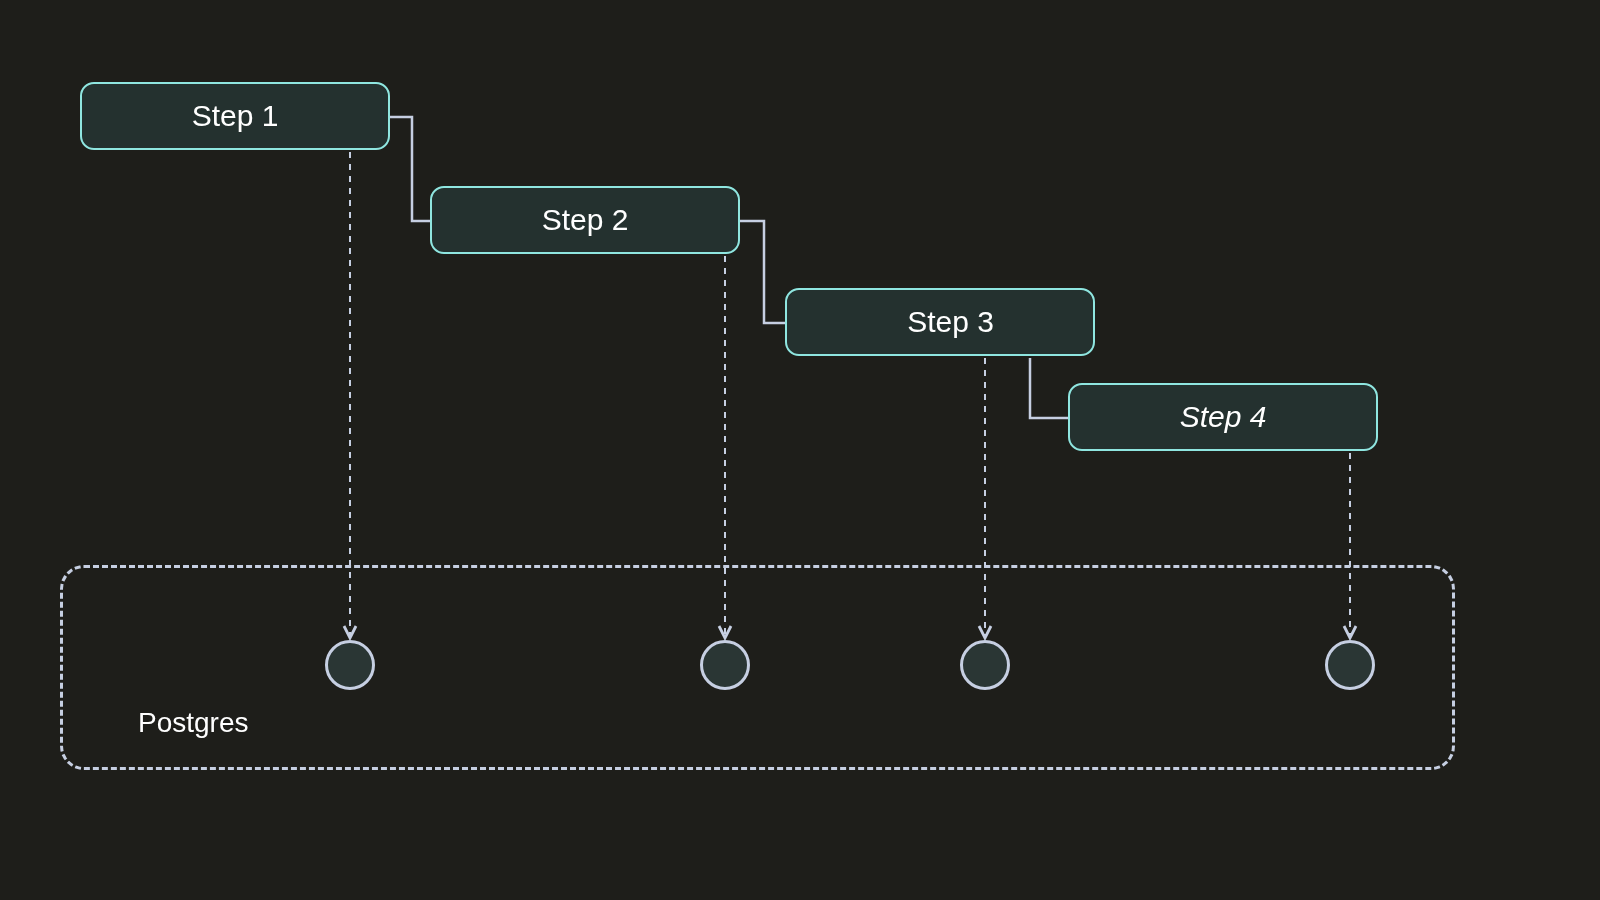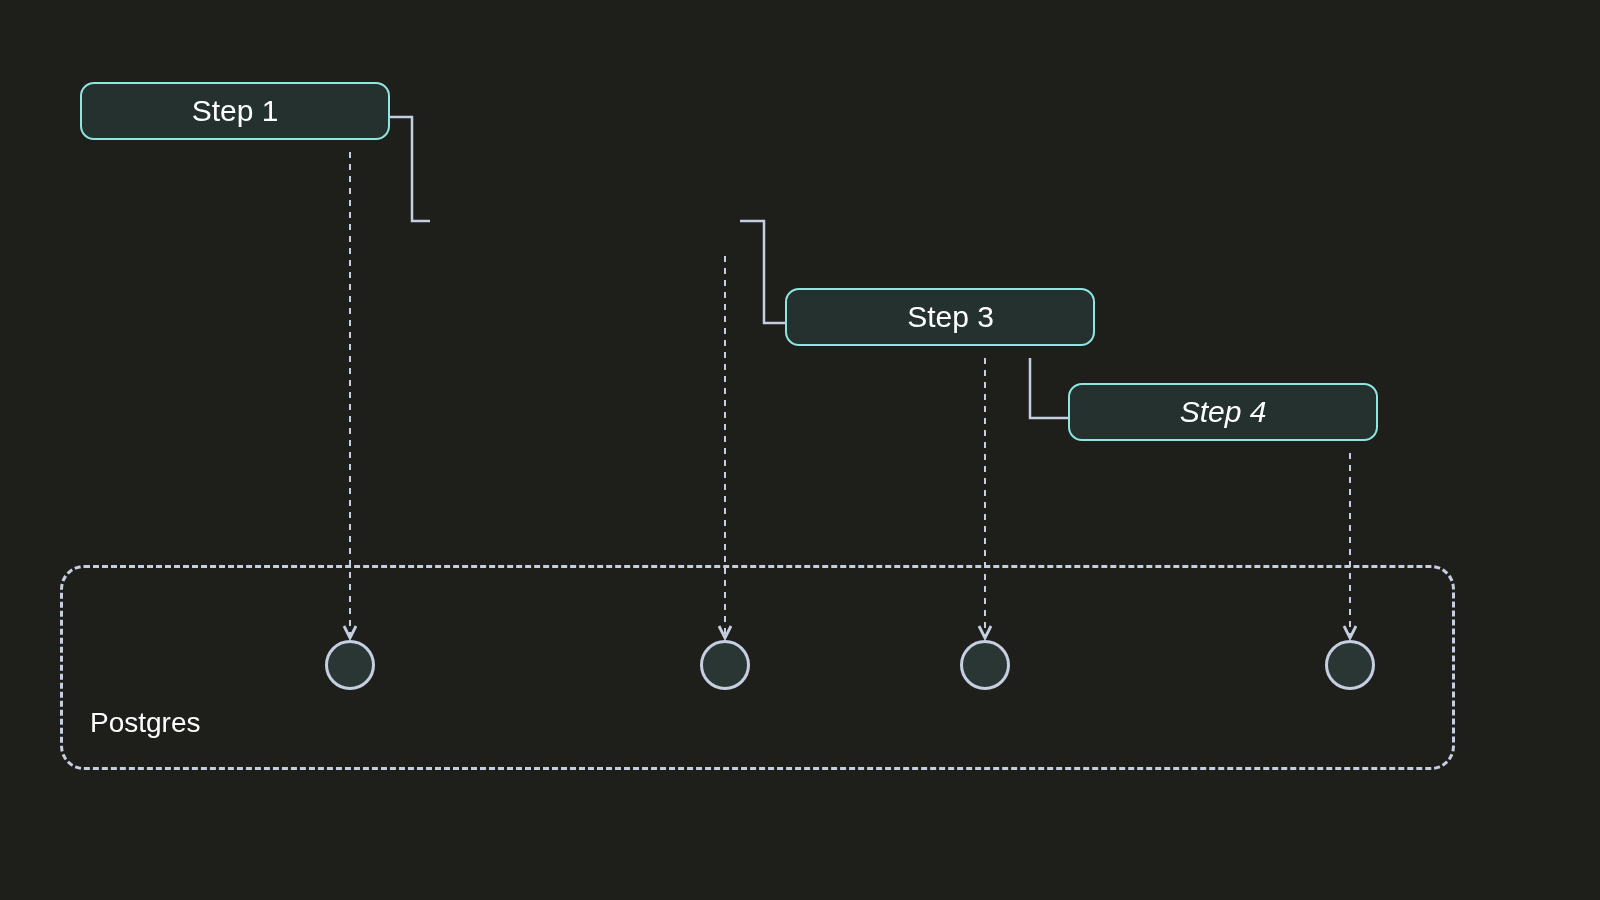--- a/index.html
+++ b/index.html
@@ -13,21 +13,21 @@
     overflow: hidden;
   }
   .canvas {
     position: relative;
     width: 1600px;
     height: 900px;
   }
   .step-box {
     position: absolute;
     width: 310px;
-    height: 58px;
+    height: 68px;
     border: 2px solid #8fe6e0;
     border-radius: 14px;
     background: #24312f;
     display: flex;
     align-items: center;
     justify-content: center;
     font-size: 30px;
     font-weight: 400;
     color: #ffffff;
     box-sizing: border-box;
@@ -35,20 +35,21 @@
   .database-container {
     position: absolute;
     border: 3px dashed #c6cfe2;
     border-radius: 24px;
     box-sizing: border-box;
   }
   .database-label {
     position: absolute;
     font-size: 28px;
     color: #ffffff;
+    margin-left: 48px;
   }
   .db-node {
     position: absolute;
     width: 50px;
     height: 50px;
     border: 3px solid #c6cfe2;
     border-radius: 50%;
     background: #2a3634;
     box-sizing: border-box;
   }
@@ -64,20 +65,23 @@
 </head>
 <body>
 
 <div class="canvas">
 
   <div class="database-container" style="left:60px; top:565px; width:1395px; height:205px;"></div>
   <div class="database-label" style="left:90px; top:707px;">Postgres</div>
 
   <div class="step-box" style="left:80px; top:82px;">
     <span>Step 1</span>
+  </div>
+  <div class="step-box" style="left:430px; top:186px;">
+    <span>Step 2</span>
   </div>
   <div class="step-box" style="left:785px; top:288px;padding-left:21px;">
     <span>Step 3</span>
   </div>
   <div class="step-box" style="left:1068px; top:383px;font-style:italic;">
     <span>Step 4</span>
   </div>
 
   <div class="db-node" style="left:325px; top:640px;"></div>
   <div class="db-node" style="left:700px; top:640px;"></div>

